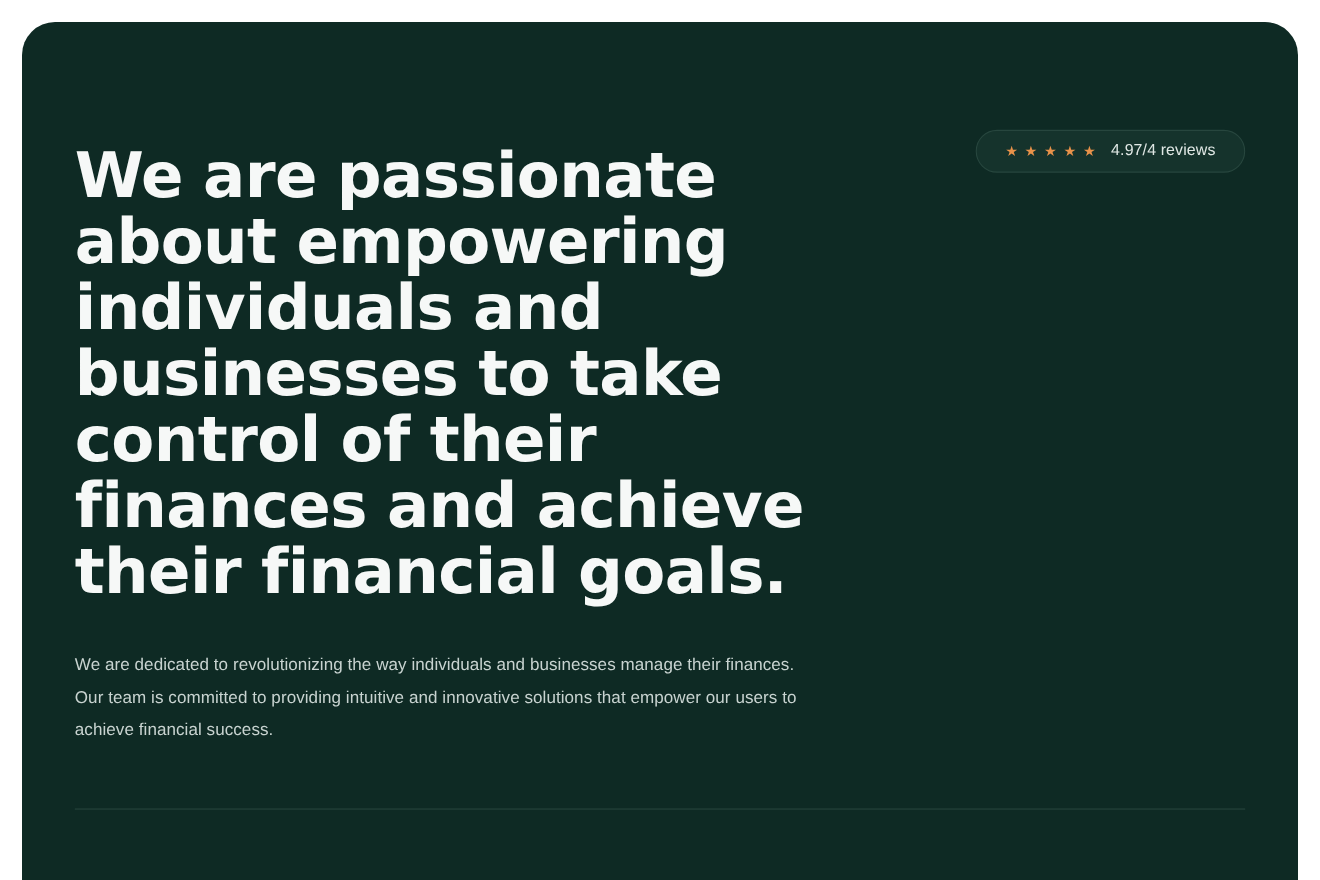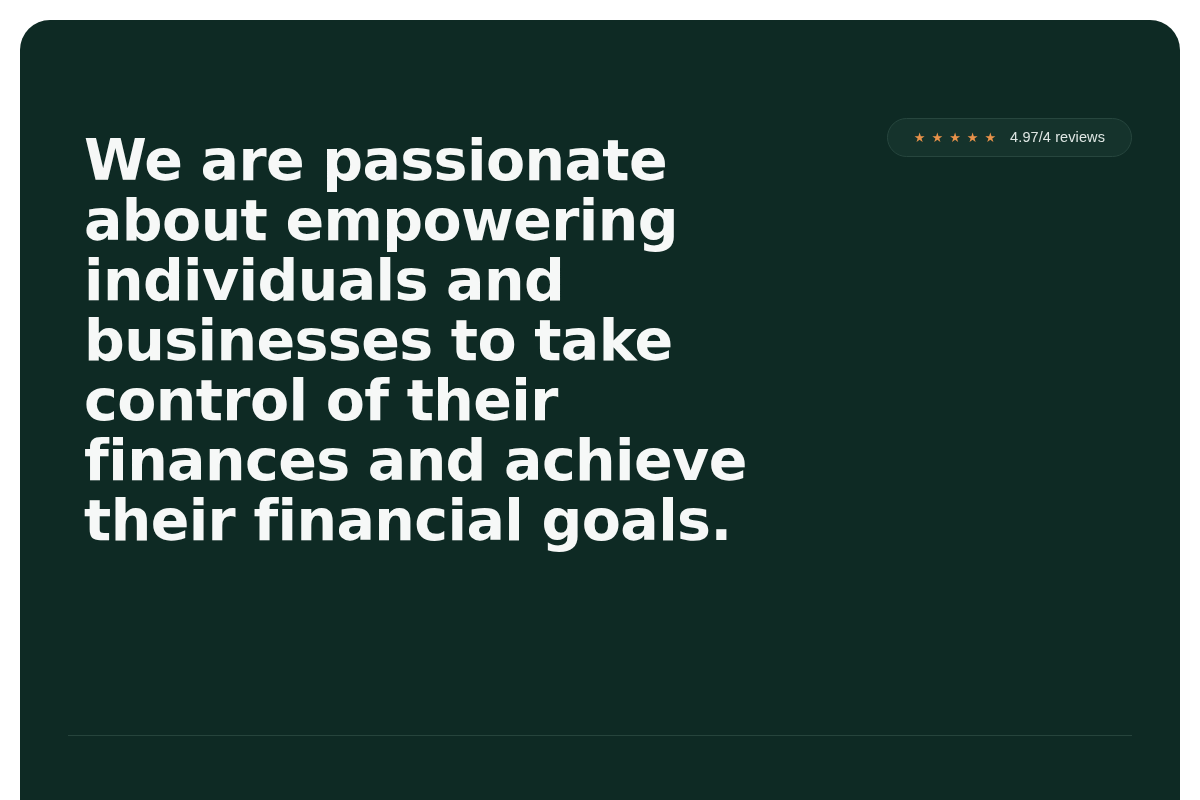--- a/index.html
+++ b/index.html
@@ -78,21 +78,21 @@
   .rating-text {
     color: #dfe7e4;
     font-size: 14.5px;
     letter-spacing: 0.1px;
     line-height: 1;
   }
 
   
   .headline {
     position: absolute;
-    left: 16px;
+    left: 0;
     top: 110px;
     width: 730px;
     color: #f6f8f7;
     font-family: "DejaVu Sans", "Liberation Sans", sans-serif;
     font-size: 57px;
     font-weight: 700;
     line-height: 60px;
     letter-spacing: -0.6px;
     word-spacing: -1px;
   }
@@ -135,19 +135,20 @@
           <span class="star">★</span>
           <span class="star">★</span>
           <span class="star">★</span>
           <span class="star">★</span>
         </span>
         <span class="rating-text">4.97/4 reviews</span>
       </div>
 
       <h1 class="headline">We are passionate about empowering individuals and businesses to take control of their finances and achieve their financial goals.</h1>
 
+      <p class="lede">We are dedicated to revolutionizing the way individuals and businesses manage their finances. Our team is committed to providing intuitive and innovative solutions that empower our users to achieve financial success.</p>
 
       <hr class="divider">
 
     </div>
   </section>
 
 </div>
 
 </body></html>

